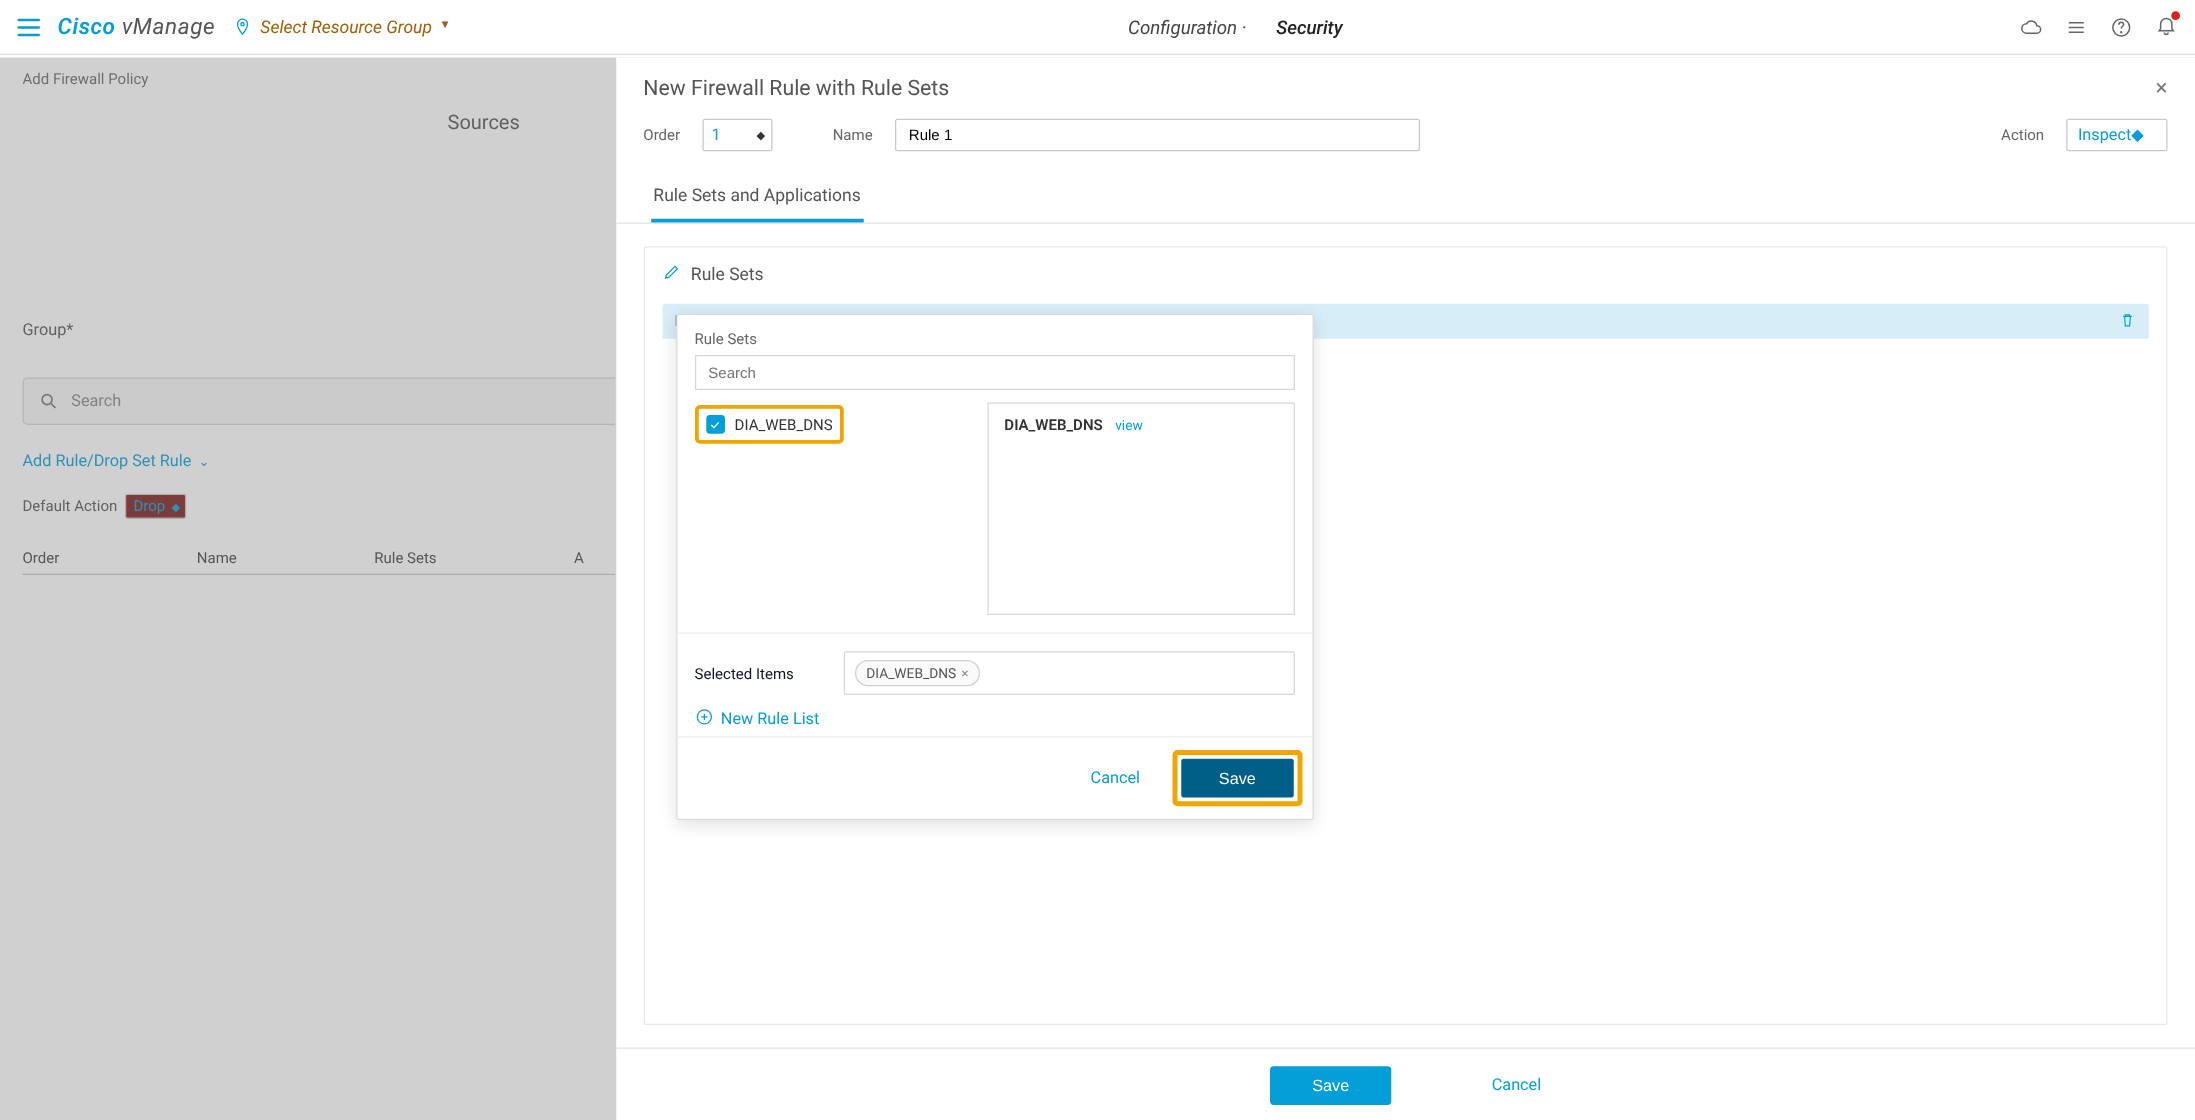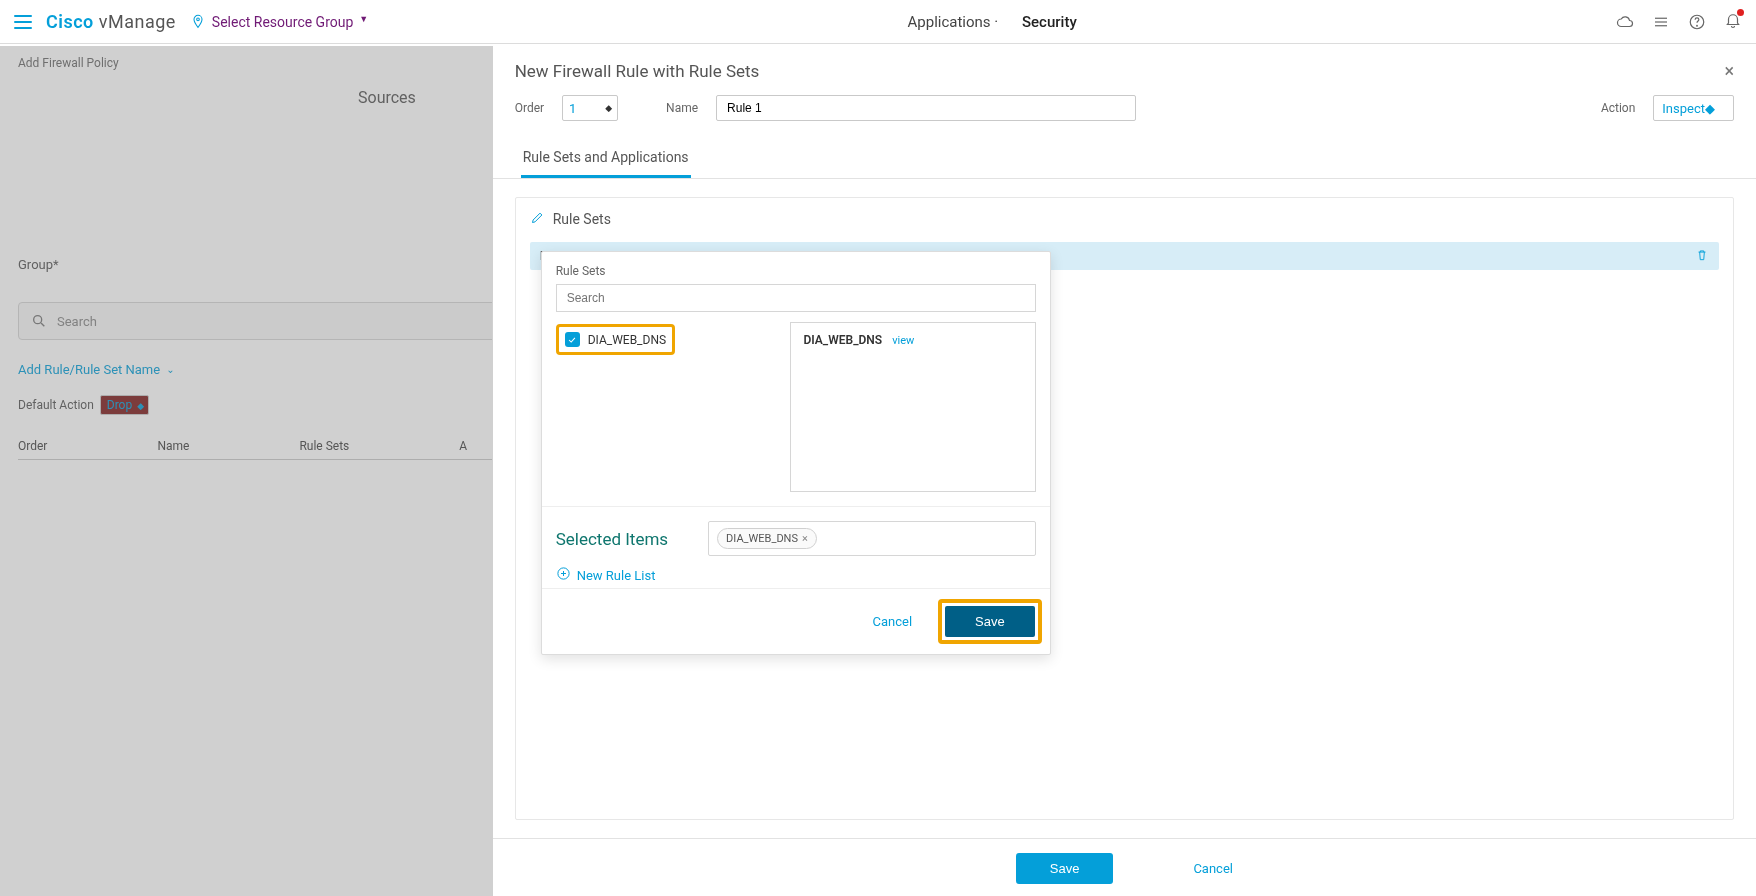--- a/index.html
+++ b/index.html
@@ -1,26 +1,26 @@
 <!DOCTYPE html>
 <html><head>
 <meta charset="utf-8">
 <style>
 * { box-sizing: border-box; margin: 0; padding: 0; }
 html, body { width: 100%; height: 100%; font-family: -apple-system, "Segoe UI", Roboto, Arial, sans-serif; font-size: 13px; color: #555; background:#fff; }
 body { position: relative; }
 
 
-.topbar { height: 44px; border-bottom: 1px solid #dcdcdc; display:flex; align-items:center; padding:0 14px; justify-content:space-between;}
+.topbar { height: 44px; border-bottom: 1px solid #dcdcdc; display:flex; align-items:center; padding:0 14px; justify-content:space-between;font-style:italic;}
 .topbar-left { display:flex; align-items:center; gap:14px;}
 .hamburger { width:18px; height:14px; display:flex; flex-direction:column; justify-content:space-between; cursor:pointer;}
 .hamburger span{height:2px;background:#049fd9;border-radius:1px;}
 .brand { font-size:18px; font-weight:400; color:#555; letter-spacing:0.5px;}
 .brand b{color:#049fd9;font-weight:600;}
-.resource-grp { color:#701a75; display:flex; gap:6px; cursor:pointer; font-size:14px;}
+.resource-grp { color:#a16207; display:flex; gap:6px; cursor:pointer; font-size:14px;}
 .topbar-center { font-size:15px; color:#444;}
 .topbar-center .strong{font-weight:500;color:#222;margin-left:20px;}
 .topbar-right { display:flex; align-items:center; gap:18px;}
 .topbar-right svg{width:18px;height:18px;stroke:#666;fill:none;stroke-width:1.6;}
 .bell-wrap{position:relative;}
 .bell-dot{position:absolute;top:-2px;right:-2px;width:7px;height:7px;border-radius:50%;background:#e02020;}
 
 
 .underlay { position:absolute; left:0; top:46px; right:0; bottom:0; }
 .underlay-inner{ padding:10px 18px 18px; color:#6b6b6b;}
@@ -69,21 +69,21 @@
 .pop-search{border:1px solid #d6d6d6;height:28px;padding:0 10px;font-size:12px;width:100%;}
 .pop-row{display:flex;gap:14px;padding:10px 14px 0;}
 .pop-list{flex:0 0 46%;padding-top:2px}
 .pop-item{display:flex;align-items:center;gap:8px;font-size:12px;color:#333;padding:5px 6px;border:3px solid #f0a500;border-radius:4px;width:fit-content}
 .chk{width:15px;height:15px;border-radius:3px;background:#049fd9;display:flex;align-items:center;justify-content:center}
 .chk svg{stroke:#fff;width:10px;height:10px;stroke-width:2.5;fill:none}
 .pop-preview{flex:1;border:1px solid #d6d6d6;padding:10px 12px;font-size:12px;display:flex;align-items:flex-start;gap:10px;height:170px}
 .pop-preview .name{font-weight:600;color:#333}
 .pop-preview .view{color:#049fd9;font-size:11px;cursor:pointer;margin-top:1px}
 .sel-row{display:flex;align-items:center;gap:40px;padding:14px 14px 0;border-top:1px solid #eee;margin-top:14px}
-.sel-label{font-size:17px;color:#0f766e}
+.sel-label{font-size:12px;color:#0f172a}
 .sel-box{flex:1;border:1px solid #d6d6d6;border-radius:2px;padding:6px 8px;display:flex;align-items:center}
 .pill{border:1px solid #d0d0d0;border-radius:12px;padding:3px 8px;font-size:11px;color:#555;display:inline-flex;align-items:center;gap:4px;background:#fafafa}
 .pill .x{cursor:pointer;color:#888}
 .new-list{display:flex;align-items:center;gap:6px;color:#049fd9;font-size:13px;padding:10px 14px 4px;cursor:pointer}
 .pop-actions{display:flex;justify-content:flex-end;gap:26px;padding:10px 8px 10px;border-top:1px solid #eee;align-items:center}
 .cancel-link{color:#049fd9;font-size:13px;cursor:pointer}
 .save-wrap{border:4px solid #f0a500;border-radius:4px;padding:3px}
 .save-btn{background:#005f87;color:#fff;border:none;padding:8px 30px;font-size:13px;border-radius:2px;cursor:pointer}
 
 
@@ -110,21 +110,21 @@
     <div class="resource-grp">
       <svg viewBox="0 0 24 24" width="16" height="16" fill="none" stroke="#049fd9" stroke-width="1.6">
           <path d="M12 2a6 6 0 016 6c0 4.5-6 12-6 12S6 12.5 6 8a6 6 0 016-6z"></path>
           <circle cx="12" cy="8" r="2"></circle>
         </svg>
       <span>Select Resource Group</span>
       <span style="font-size:9px;">▼</span>
     </div>
   </div>
   <div class="topbar-center">
-    <span>Applications</span>
+    <span>Configuration</span>
     <span> · </span>
     <span class="strong">Security</span>
   </div>
   <div class="topbar-right">
     <svg viewBox="0 0 24 24">
         <path d="M7 18a5 5 0 010-10 6 6 0 0111 2 4 4 0 010 8H7z"></path>
       </svg>
     <svg viewBox="0 0 24 24">
         <line x1="4" y1="7" x2="20" y2="7"></line>
         <line x1="4" y1="12" x2="20" y2="12"></line>
@@ -154,21 +154,21 @@
       <span class="underlay-label">Group*</span>
     </div>
     <div class="search-bar">
       <svg viewBox="0 0 24 24">
           <circle cx="10" cy="10" r="6"></circle>
           <line x1="15" y1="15" x2="20" y2="20"></line>
         </svg>
       <span style="color:#888">Search</span>
     </div>
     <div class="add-link">
-      <span>Add Rule/Rule Set Name</span>
+      <span>Add Rule/Drop Set Rule</span>
       <span style="font-size:10px">⌄</span>
     </div>
     <div class="default-action">
       <span>Default Action</span>
       <span class="select">
         <span>Drop</span>
         <span class="caret">◆</span>
       </span>
     </div>
     <div class="tbl-head">

